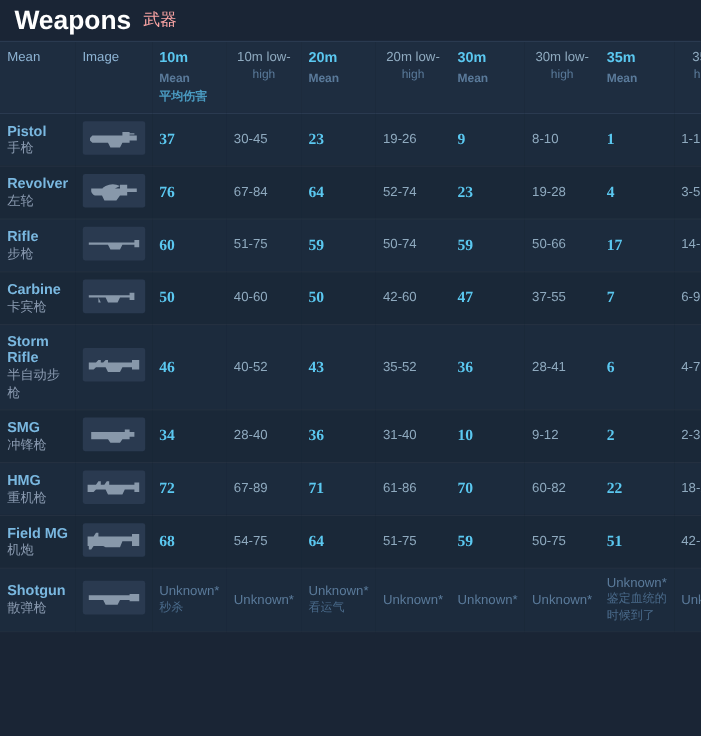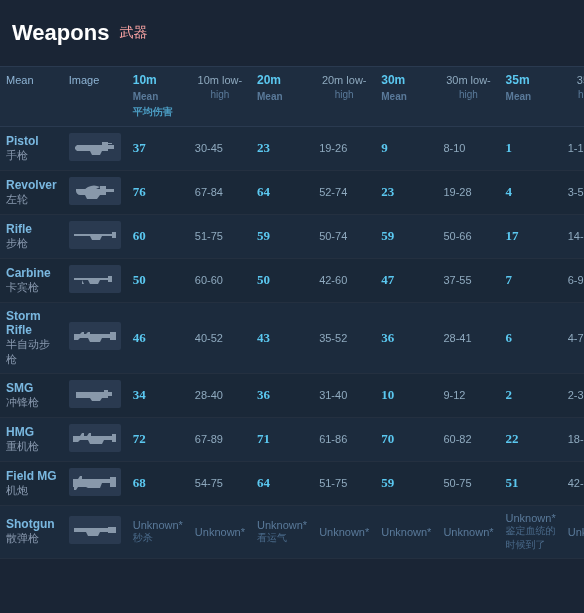--- a/index.html
+++ b/index.html
@@ -6,21 +6,21 @@
     body {
       background: #1a2535;
       font-family: Arial, sans-serif;
       font-size: 12px;
       color: #c8d4e0;
       width: 584px;
     }
     .header {
       display: flex;
       align-items: center;
-      padding: 20px 12px;
+      padding: 4px 12px;
       background: #1a2535;
       border-bottom: 1px solid #2a3a50;
     }
     .header-title {
       font-size: 22px;
       font-weight: bold;
       color: #ffffff;
       margin-right: 10px;
     }
     .header-subtitle {
@@ -244,21 +244,21 @@
         <div class="gun-shape">
           <svg viewBox="0 0 46 22" fill="#b0c0d0" opacity="0.75">
                 <path d="M2,10 L36,10 L36,8 L40,8 L40,14 L36,14 L36,12 L28,12 L26,16 L18,16 L16,12 L2,12 Z M10,12 L12,16 L10,16 Z"></path>
               </svg>
         </div>
       </div>
     </td>
     <td class="col-highlight">
       50
     </td>
-    <td class="col-normal">60-60</td>
+    <td class="col-normal">40-60</td>
     <td class="col-highlight">
       50
     </td>
     <td class="col-normal">42-60</td>
     <td class="col-highlight">47</td>
     <td class="col-normal">37-55</td>
     <td class="col-highlight">
       7
     </td>
     <td class="col-normal">6-9</td>

